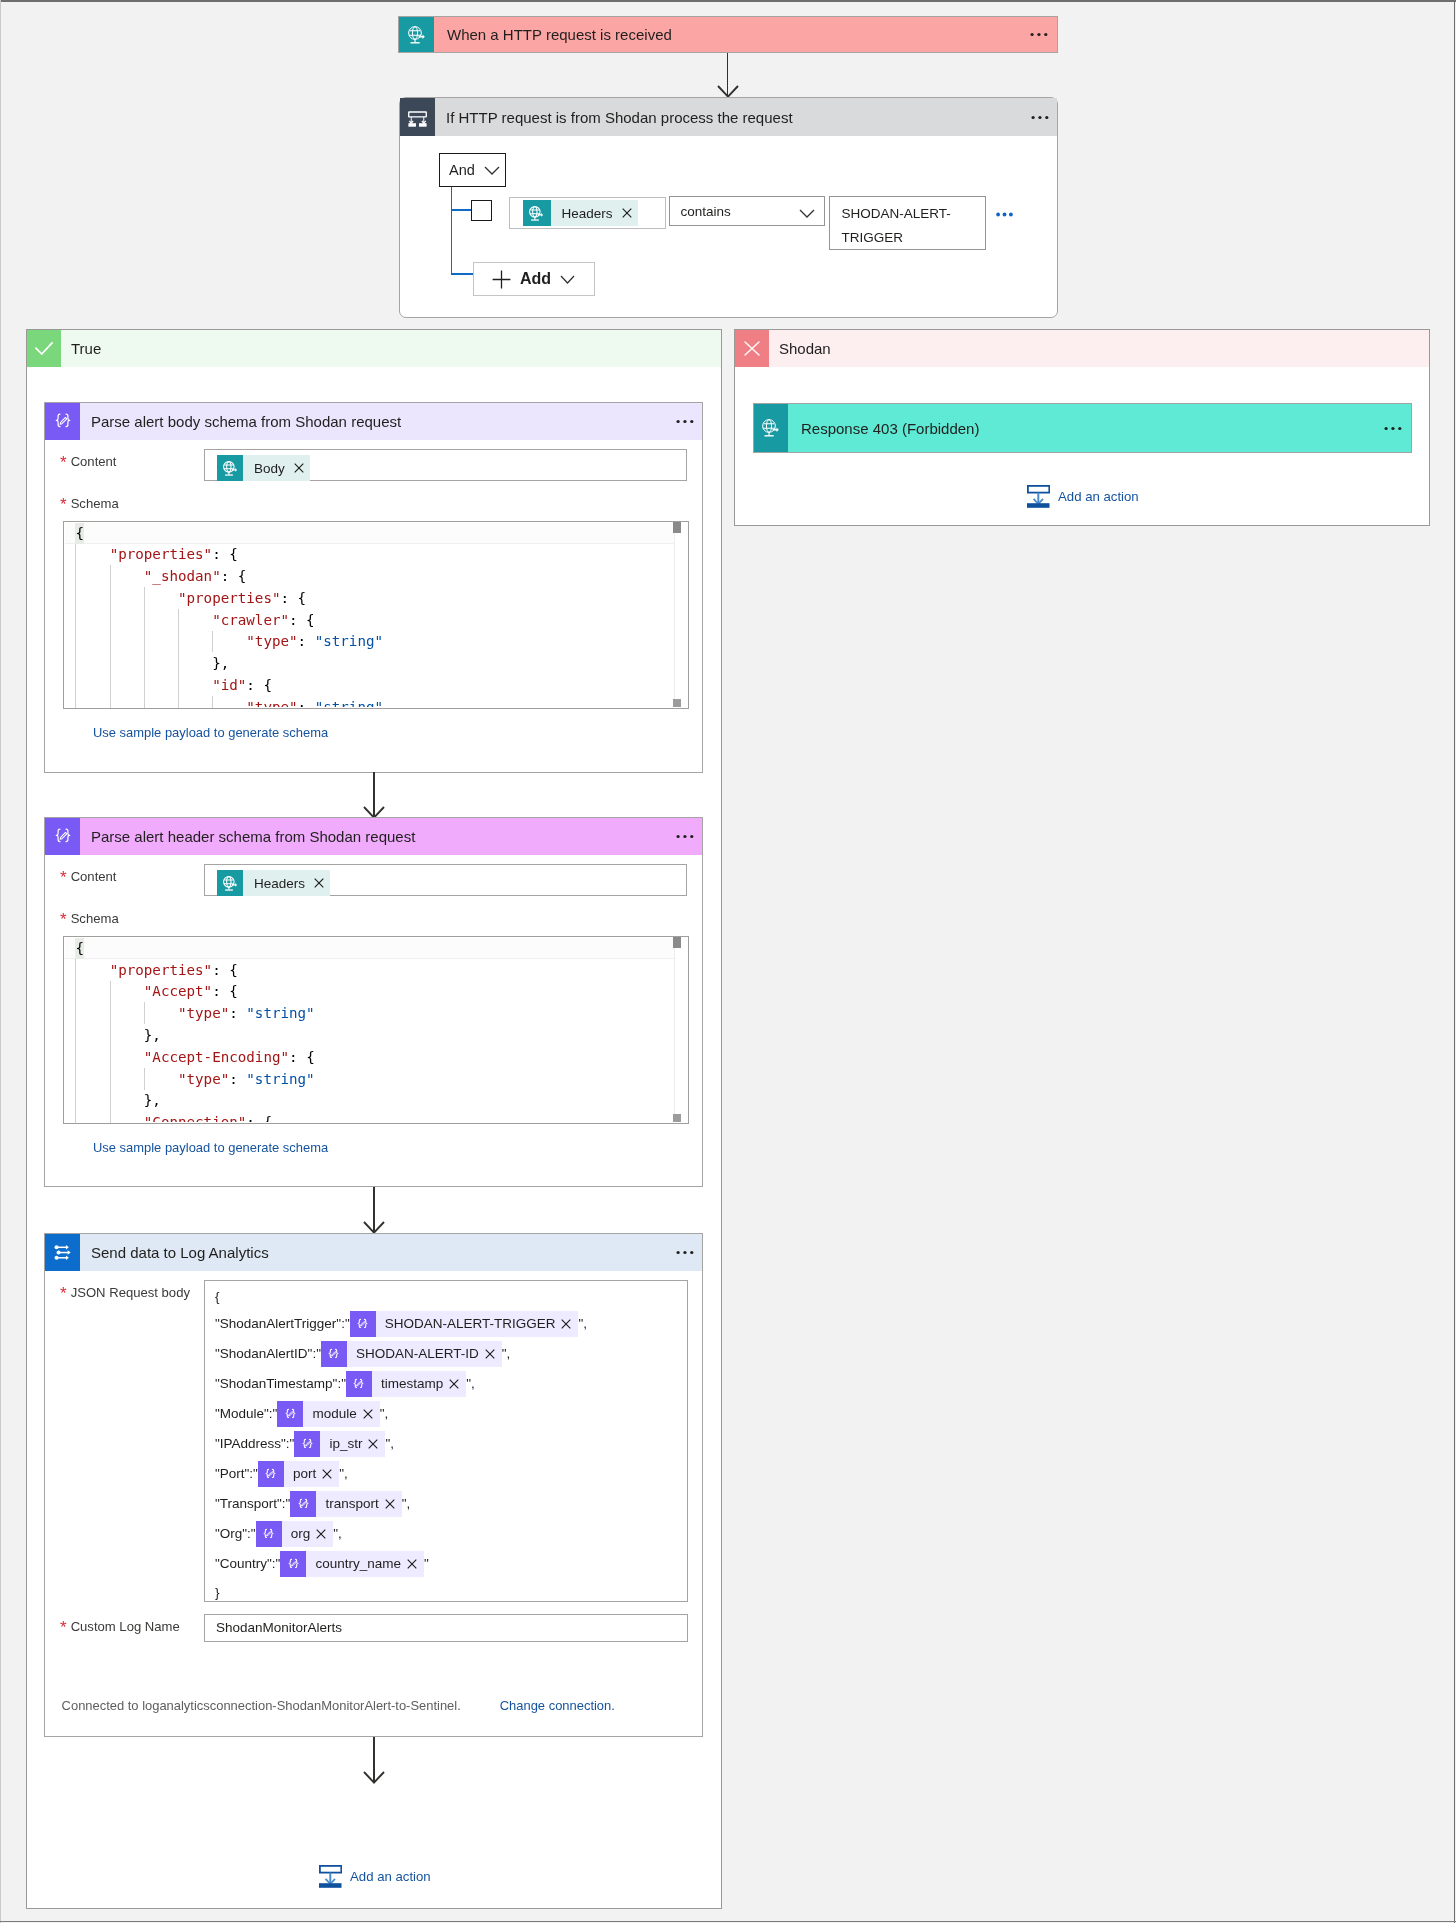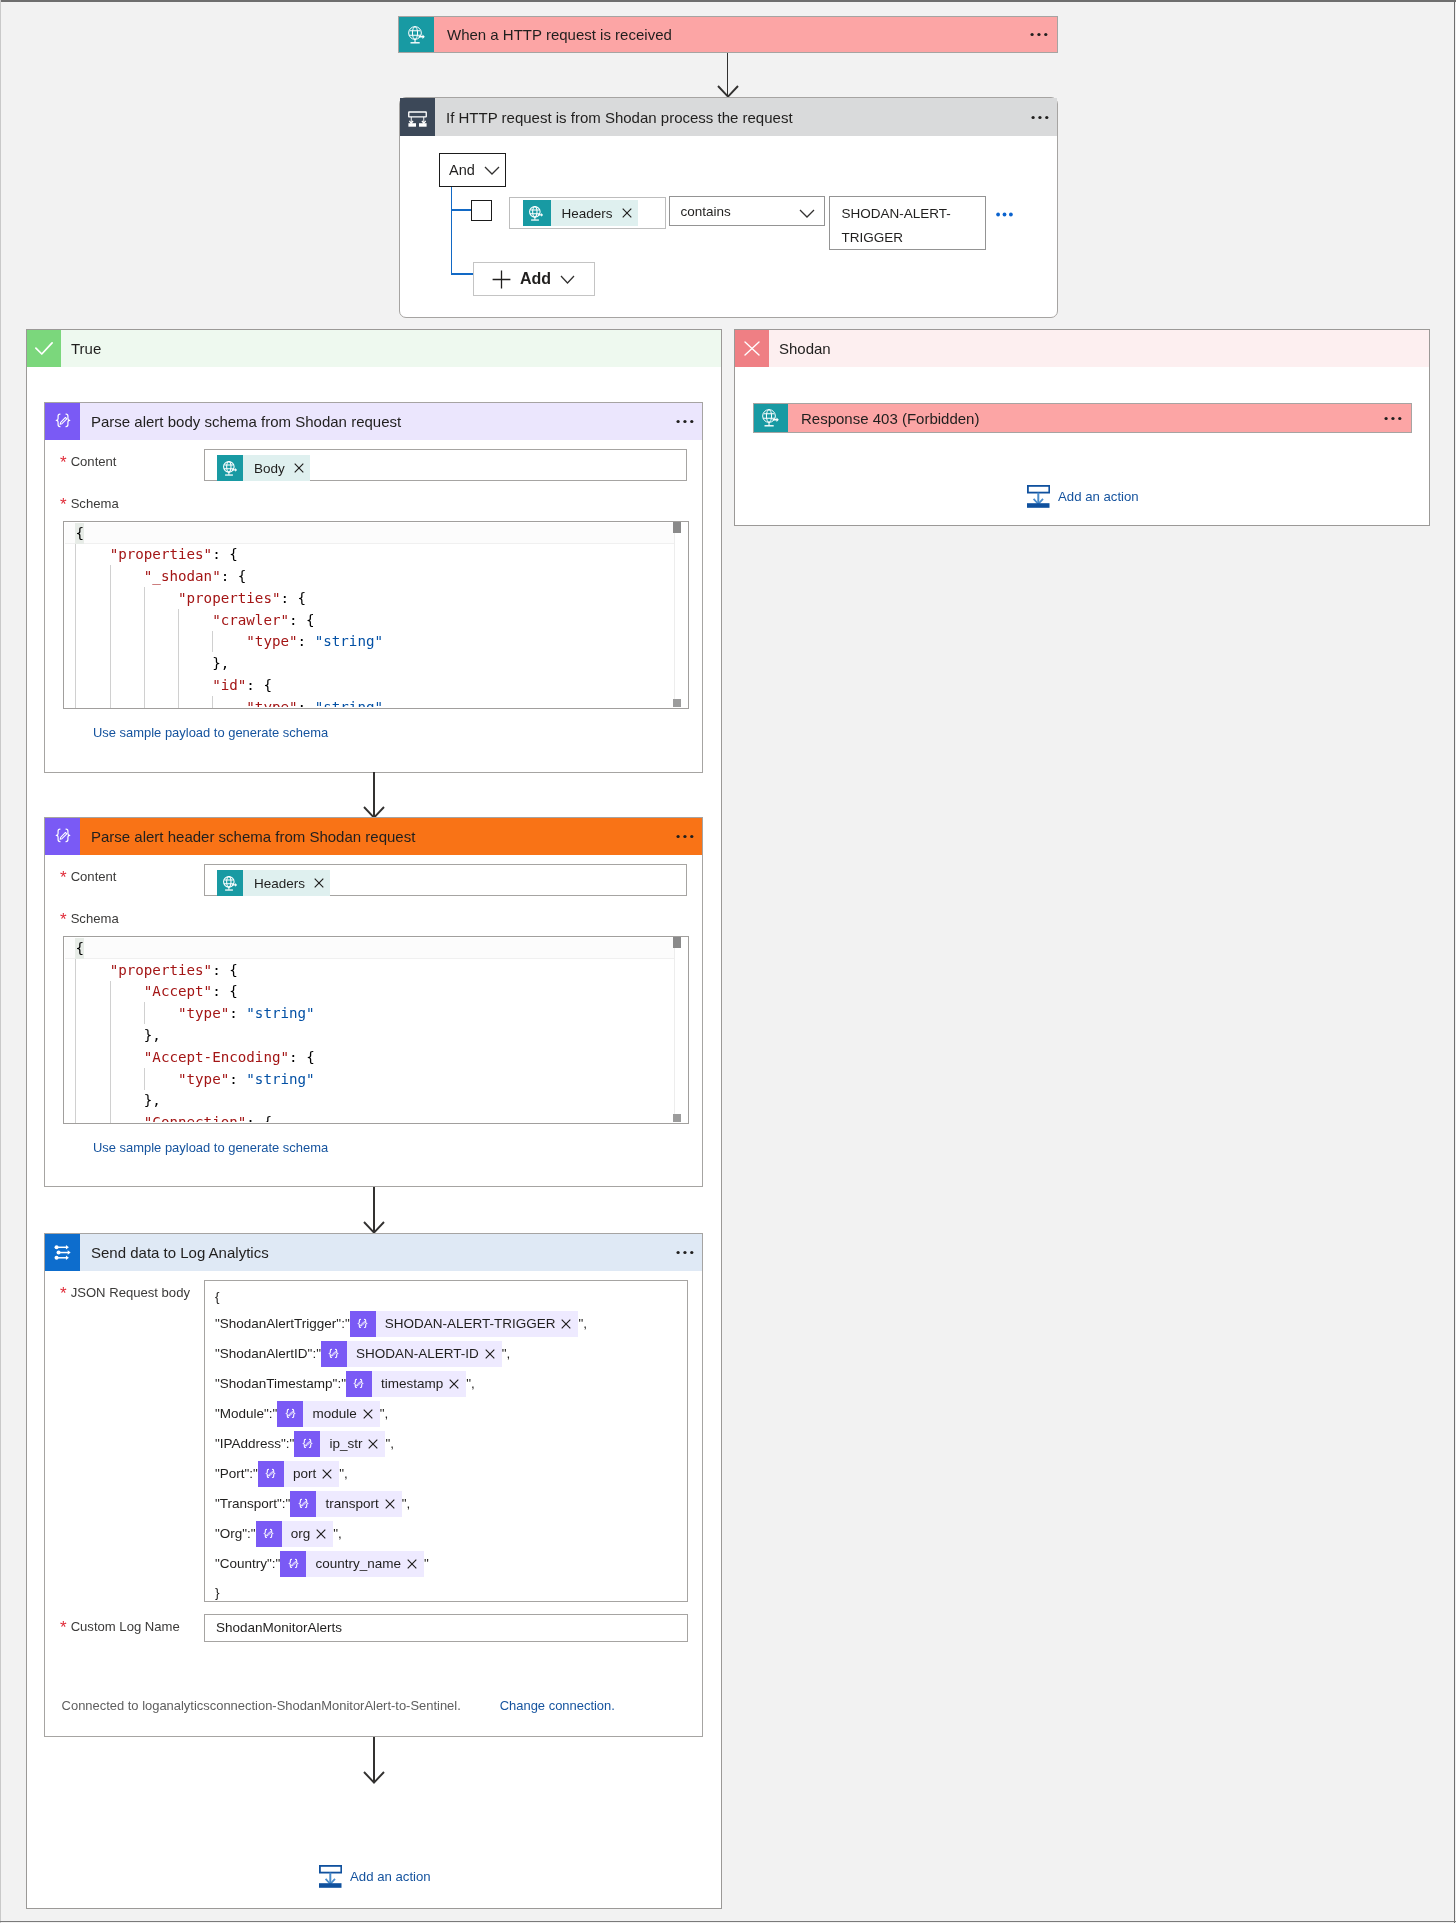--- a/index.html
+++ b/index.html
@@ -220,21 +220,21 @@
     <div class="branch-hdr" style="background:#fdeff0;height:37px;">
       <div class="bi" style="background:#ef7f84;">
         <svg width="16" height="15" viewBox="0 0 16 15">
             <path d="M1.0 0.9l14.0 13.2M15.0 0.9L1.0 14.1" fill="none" stroke="#ffffff" stroke-width="1.35" stroke-linecap="round"></path>
           </svg>
       </div>
       <div class="bl">Shodan</div>
     </div>
   </div>
 
-  <div class="card" style="left:753px;top:403px;width:659px;height:30px;background:#fca5a5;">
+  <div class="card" style="left:753px;top:403px;width:659px;height:50px;background:#5eead4;">
     <div class="ico" style="width:34px;background:#189aa3;">
       <svg width="18" height="18" viewBox="0 0 18 18" aria-hidden="true">
         <g fill="none" stroke="#ffffff" stroke-width="1.0">
           <circle cx="7.0" cy="7.0" r="6.35"></circle>
           <ellipse cx="7.0" cy="7.0" rx="2.55" ry="6.35"></ellipse>
           <path d="M1.7 4.75h10.6M1.0 9.25h12.0"></path>
         </g>
         <rect x="6.45" y="13.0" width="1.15" height="3.4" fill="#ffffff"></rect>
         <path d="M10.6 10.0h3.9V8.55l2.3 2.2-2.3 2.2v-1.45h-3.9z" fill="#ffffff"></path>
         <rect x="2.5" y="16.1" width="9.2" height="1.4" fill="#ffffff"></rect>
@@ -348,21 +348,21 @@
       <span class="link">Use sample payload to generate schema</span>
     </div>
   </div>
 
   <div class="conn" style="left:373.3px;top:772px;height:45px;"></div>
   <div class="arrowhead" style="left:363.1px;top:804.5px;"><svg width="22" height="13" viewBox="0 0 22 13">
         <path d="M1 1 L11 11.6 L21 1" fill="none" stroke="#323130" stroke-width="1.9"></path>
       </svg></div>
 
   <div class="panel" style="left:44px;top:817.3px;width:659px;height:370px;">
-    <div class="panel-hdr" style="background:#f97316;height:37px;">
+    <div class="panel-hdr" style="background:#f0abfc;height:37px;">
       <div class="ico" style="background:#7a5af5;flex:0 0 35px;">
         <svg width="20" height="20" viewBox="0 0 13 13" aria-hidden="true">
           <g fill="none" stroke="#ffffff" stroke-width="0.78" stroke-linecap="round" stroke-linejoin="round">
             <path d="M4.55 1.35c-1.05 0-1.25 0.62-1.25 1.33v1.5c0 0.79-0.42 1.25-1.2 1.25 0.78 0 1.2 0.46 1.2 1.25v1.5c0 0.71 0.2 1.33 1.25 1.33"></path>
             <path d="M8.45 1.35c1.05 0 1.25 0.62 1.25 1.33v1.5c0 0.79 0.42 1.25 1.2 1.25-0.78 0-1.2 0.46-1.2 1.25v1.5c0 0.71-0.2 1.33-1.25 1.33"></path>
           </g>
           <path d="M8.1 3.55 L9.0 4.45 L5.85 7.6 L4.6 8.0 L5.0 6.75 Z" fill="none" stroke="#ffffff" stroke-width="0.66" stroke-linejoin="round"></path>
         </svg>
       </div>
       <div class="ttl">Parse alert header schema from Shodan request</div>

